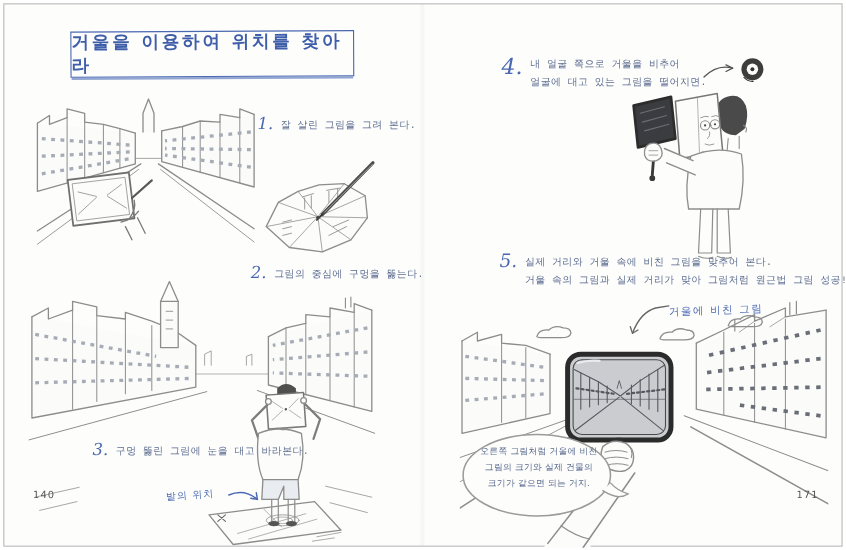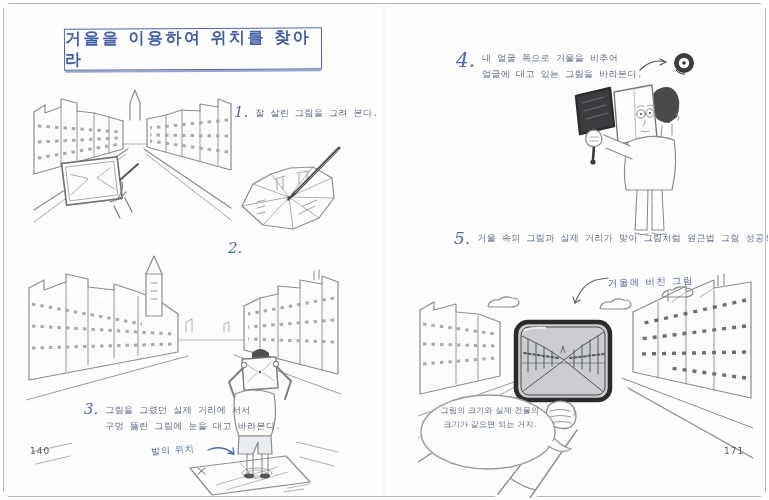--- a/index.html
+++ b/index.html
@@ -1,16 +1,16 @@
 <!DOCTYPE html>
 <html><head>
 <meta charset="utf-8">
 <style>
   html,body{margin:0;padding:0;background:#fff;}
-  .spread{position:relative;width:769px;height:500px;background:#fff;font-family:"DejaVu Sans",sans-serif;overflow:hidden;border-radius:19px;}
+  .spread{position:relative;width:769px;height:500px;background:#fff;font-family:"DejaVu Sans",sans-serif;overflow:hidden;}
   .frame{position:absolute;inset:3px;border:1px solid #b9b9b9;background:#fdfdfc;}
   .gutter{position:absolute;left:381px;top:4px;width:6px;height:492px;background:linear-gradient(90deg,rgba(0,0,0,0),rgba(0,0,0,.035),rgba(0,0,0,0));}
   .abs{position:absolute;}
   .title-box{left:64px;top:28px;width:256px;height:40px;border:1.6px solid #4a68b2;box-shadow:0 3px 0 -1px #93a7d2;display:flex;align-items:center;justify-content:center;transform:rotate(-.3deg);background:#fdfdfc;}
   .title-box span{color:#3f5ea9;font-size:16px;letter-spacing:2.5px;font-weight:bold;}
   .step{display:flex;align-items:flex-start;gap:7px;color:#5b6b8f;}
   .step .num{font-family:"DejaVu Serif",serif;font-style:italic;color:#4a68b2;line-height:1;margin-top:-2px;}
   .n-sm{font-size:15px;} .n-md{font-size:17px;} .n-lg{font-size:20px;}
   .lines{font-size:9px;line-height:1.75;letter-spacing:.4px;}
   .lines span{display:block;white-space:nowrap;font-family:Liberation Mono, monospace;}
@@ -79,20 +79,23 @@
       <path d="M24,56 l8,-2 M24,62 l8,-2 M24,68 l8,-2 M44,34 v10 M50,32 v11 M66,28 v10 M74,26 v11 M42,33 l10,-3 M64,27 l12,-2 M70,60 l14,-6 M66,68 l16,-8" stroke-width=".8"></path>
     </g>
     <path d="M106,2 L60,49" stroke="#4e4e4e" stroke-width="3" stroke-linecap="round" fill="none"></path>
     <path d="M106,3 L62,47" stroke="#9f9f9f" stroke-width=".9" fill="none"></path>
     <path d="M60,49 L55,54" stroke="#303030" stroke-width="1.6" stroke-linecap="round" fill="none"></path>
     <circle cx="56" cy="52" r="1.6" fill="#444"></circle>
   </svg>
 
   <div class="abs step" style="left:228px;top:243px;">
     <span class="num n-sm">2.</span>
+    <div class="lines">
+      <span>그림의 중심에 구멍을 뚫는다.</span>
+    </div>
   </div>
 
   <svg class="abs" style="left:26px;top:252px;" width="315" height="244" viewBox="0 0 315 244">
     <g class="pen">
       <path d="M3,36 L3,128 L152,100 L152,62" fill="#fbfbfa"></path>
       <path d="M3,36 L18,28 L18,38 L40,30 L40,22 L62,27 L62,35 L88,38 L88,32 L112,40 L132,48 L152,62"></path>
       <rect x="120" y="22" width="16" height="42" fill="#fbfbfa"></rect>
       <path d="M120,22 L128,4 L136,22"></path>
       <path d="M125,31 h6 M125,39 h6 M125,47 h6" stroke-width=".8"></path>
       <path d="M40,30 L40,120 M62,35 L62,113 M88,38 L88,106 M112,44 L112,103" stroke-width=".9"></path>
@@ -135,38 +138,37 @@
       <path d="M213,184 L245,184 L246,202 L232,202 L232,190 L227,202 L212,202 Z" fill="#e9ecf0"></path>
       <path d="M221,202 L221,222 M227,202 L227,222 M236,202 L236,222 M242,202 L242,222" stroke-width="1.1"></path>
       <ellipse cx="223" cy="224" rx="5" ry="2.4" fill="#555" stroke="none"></ellipse>
       <ellipse cx="239" cy="224" rx="5" ry="2.4" fill="#555" stroke="none"></ellipse>
     </g>
   </svg>
 
   <div class="abs step" style="left:84px;top:404px;">
     <span class="num n-sm">3.</span>
     <div class="lines">
-      <span>그림을 그렸던 실제 거리에 서서</span>
       <span>구멍 뚫린 그림에 눈을 대고 바라본다.</span>
     </div>
   </div>
 
   <div class="abs note" style="left:151px;top:444px;">발의 위치</div>
   <svg class="abs" style="left:206px;top:444px;" width="36" height="24" viewBox="0 0 36 24">
     <path d="M2,6 Q16,0 28,10" stroke="#4a68b2" stroke-width="1.3" fill="none" stroke-linecap="round"></path>
     <path d="M28,10 l-6,-1 M28,10 l-1,-6" stroke="#4a68b2" stroke-width="1.3" fill="none" stroke-linecap="round"></path>
   </svg>
 
   <div class="abs pagenum" style="left:30px;top:446px;text-align:center;">140</div>
 
   <div class="abs step" style="left:456px;top:52px;">
     <span class="num n-lg">4.</span>
     <div class="lines">
       <span>내 얼굴 쪽으로 거울을 비추어</span>
-      <span>얼굴에 대고 있는 그림을 바라본다.</span>
+      <span>얼굴에 대고 있는 그림을 떨어지면.</span>
     </div>
   </div>
 
   <svg class="abs" style="left:548px;top:30px;" width="195" height="212" viewBox="0 0 195 212">
     <g>
       <circle cx="136" cy="33" r="10" fill="#3d3d3d"></circle>
       <circle cx="136" cy="33" r="5.2" fill="#fbfbfa"></circle>
       <circle cx="136" cy="33" r="1.8" fill="#333"></circle>
       <path d="M128,40 a11,11 0 0 0 9,4" stroke="#1f1f1f" stroke-width="1" fill="none"></path>
     </g>
@@ -197,20 +199,21 @@
       <path d="M42,101 q8,-3 11,4 q3,8 -4,11 q-9,2 -11,-5 q-1,-7 4,-10 Z" fill="#fcfcfb" stroke-width="1.2"></path>
       <path d="M42,107 h8 M42,111 h8" stroke-width=".7"></path>
       <path d="M89,160 L87,200 L99,200 L100,160 M104,160 L104,200 L116,200 L114,160" stroke-width="1.1"></path>
       <path d="M87,203 q6,3 13,1 M104,203 q6,3 13,1" stroke-width="1"></path>
     </g>
   </svg>
 
   <div class="abs step" style="left:454px;top:232px;">
     <span class="num n-md">5.</span>
     <div class="lines">
+      <span>실제 거리와 거울 속에 비친 그림을 맞추어 본다.</span>
       <span>거울 속의 그림과 실제 거리가 맞아 그림처럼 원근법 그림 성공!</span>
     </div>
   </div>
 
   <svg class="abs" style="left:418px;top:266px;" width="335" height="232" viewBox="0 0 335 232">
     <defs>
         <clipPath id="mclip">
           <rect x="103" y="61" width="84" height="68" rx="8"></rect>
         </clipPath>
       </defs>
@@ -270,18 +273,19 @@
     </g>
     <g>
       <ellipse cx="70" cy="166" rx="67" ry="37" fill="#fdfdfc" stroke="#9b9b9b" stroke-width="1.4"></ellipse>
       <path d="M130,180 q14,9 23,3 q-10,-3 -16,-10" fill="#fdfdfc" stroke="#9b9b9b" stroke-width="1.2" stroke-linecap="round"></path>
     </g>
   </svg>
 
   <div class="abs mirror-label" style="left:608px;top:276px;">거울에 비친 그림</div>
 
   <div class="abs bubble-text" style="left:428px;top:404px;width:124px;">
+    <span>오른쪽 그림처럼 거울에 비친</span>
     <span>그림의 크기와 실제 건물의</span>
     <span>크기가 같으면 되는 거지.</span>
   </div>
 
   <div class="abs pagenum" style="left:724px;top:446px;">171</div>
 </div>
 
 </body></html>

